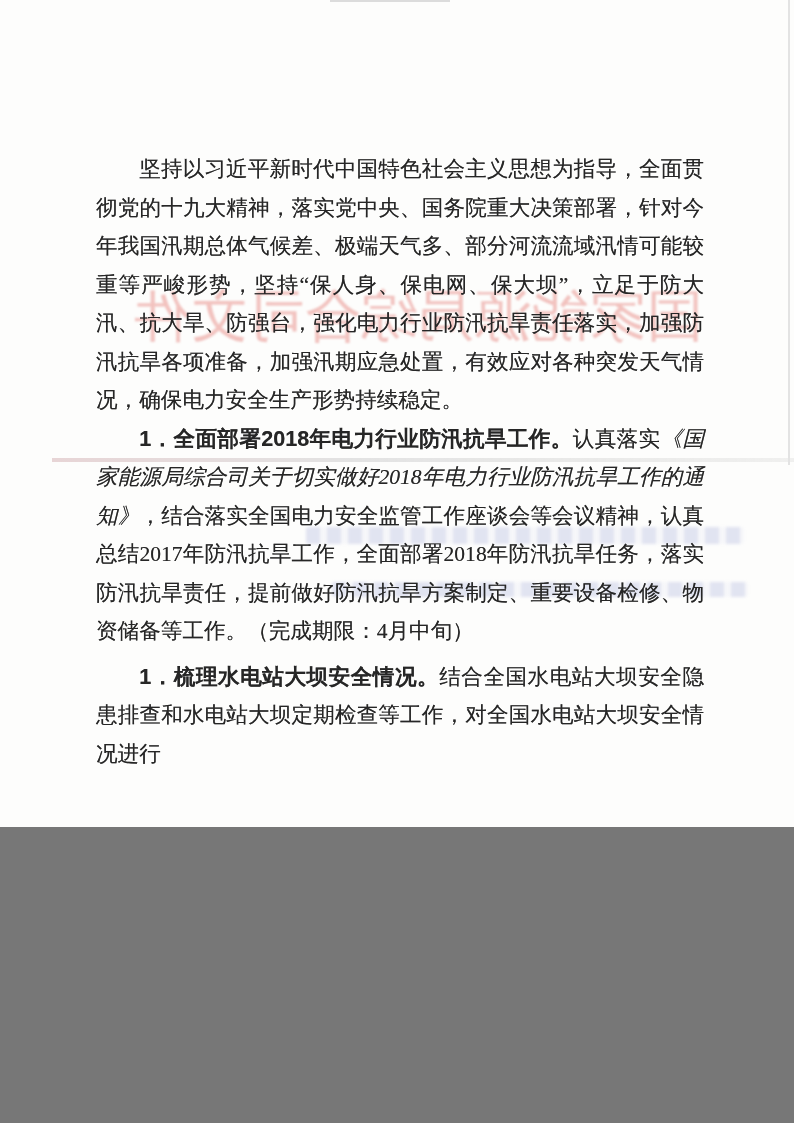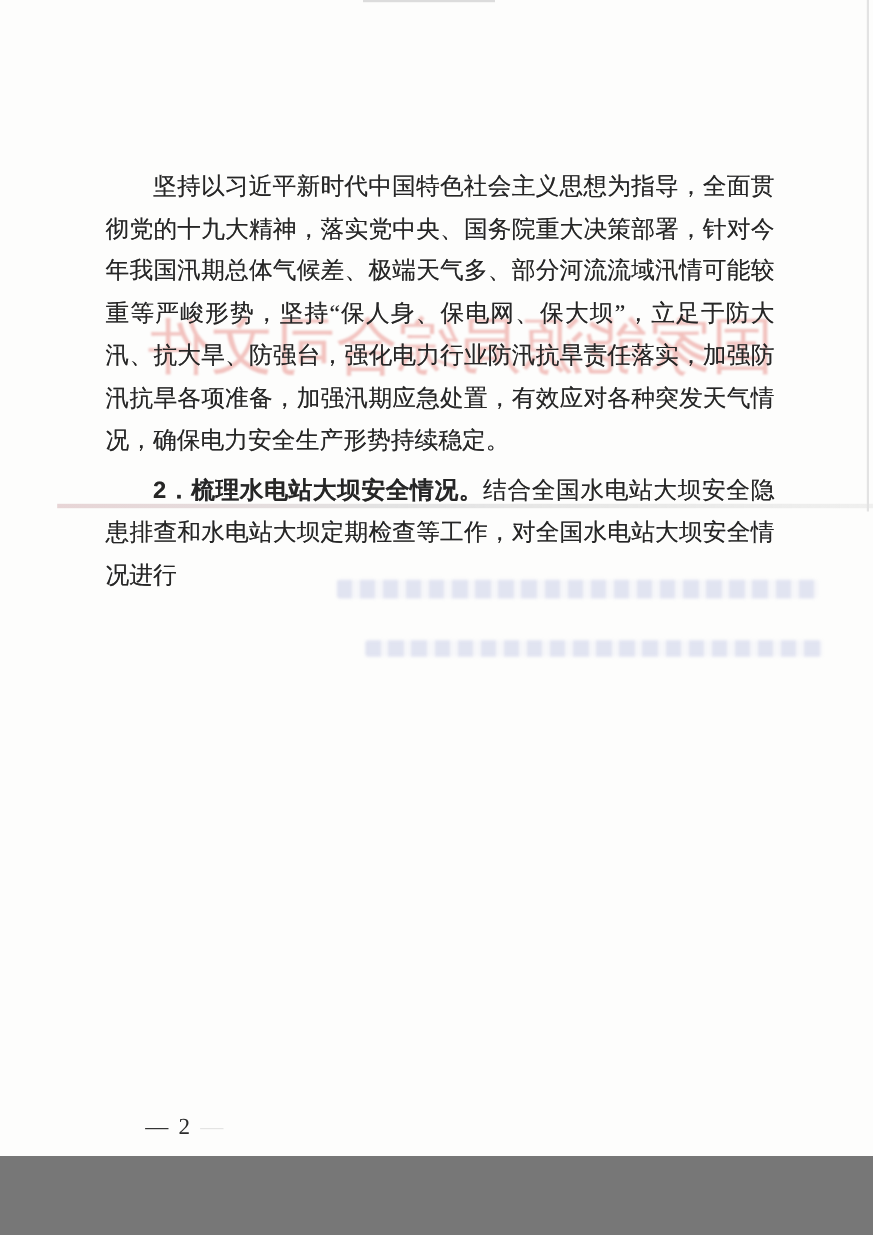--- a/index.html
+++ b/index.html
@@ -1,19 +1,19 @@
 <!DOCTYPE html>
 <html><head>
 <meta charset="utf-8">
 <style>
   html,body{margin:0;padding:0;}
   body{background:#777;}
   .page{
     position:relative;
-    width:794px;height:1051px;
+    width:794px;height:827px;
     margin:0 auto;
     background:#fdfdfc;
     overflow:hidden;
     font-family:"Liberation Serif","DejaVu Serif",serif;
     color:#262626;
   }
   
   .content{
     position:absolute;
     left:96px;top:150px;width:608px;
@@ -113,20 +113,21 @@
   <div class="edge-top"></div>
 
   <div class="content">
 
     <p class="para">坚持以习近平新时代中国特色社会主义思想为指导，全面贯彻党的十九大精神，落实党中央、国务院重大决策部署，针对今年我国汛期总体气候差、极端天气多、部分河流流域汛情可能较重等严峻形势，坚持“保人身、保电网、保大坝”，立足于防大汛、抗大旱、防强台，强化电力行业防汛抗旱责任落实，加强防汛抗旱各项准备，加强汛期应急处置，有效应对各种突发天气情况，确保电力安全生产形势持续稳定。</p>
 
 
 
 
 
+    <p class="para"><span class="lead">1．全面部署2018年电力行业防汛抗旱工作。</span><span>认真落实</span><span class="kaiti">《国家能源局综合司关于切实做好2018年电力行业防汛抗旱工作的通知》</span><span>，结合落实全国电力安全监管工作座谈会等会议精神，认真总结2017年防汛抗旱工作，全面部署2018年防汛抗旱任务，落实防汛抗旱责任，提前做好防汛抗旱方案制定、重要设备检修、物资储备等工作。（完成期限：4月中旬）</span></p>
 
-    <p class="para item2"><span class="lead">2．梳理水电站大坝安全情况。</span><span>结合全国水电站大坝安全隐患排查和水电站大坝定期检查等工作，对全国水电站大坝安全情况进行</span></p>
+    <p class="para item2"><span class="lead">1．梳理水电站大坝安全情况。</span><span>结合全国水电站大坝安全隐患排查和水电站大坝定期检查等工作，对全国水电站大坝安全情况进行</span></p>
 
   </div>
 
   <div class="footer"><span>—</span> <span>2</span> <span class="faint">—</span></div>
 
 </div>
 
 </body></html>

